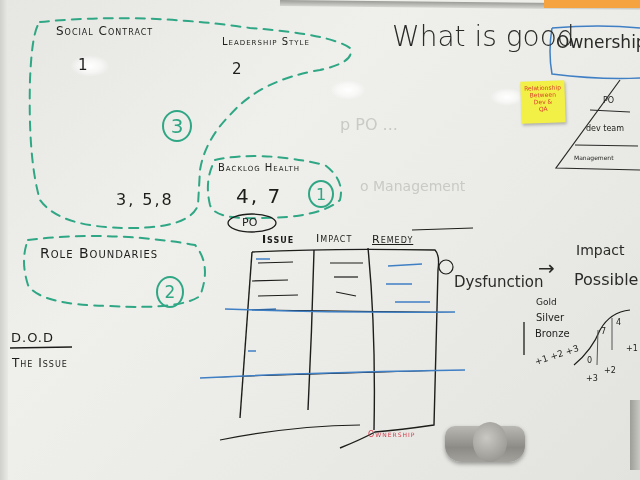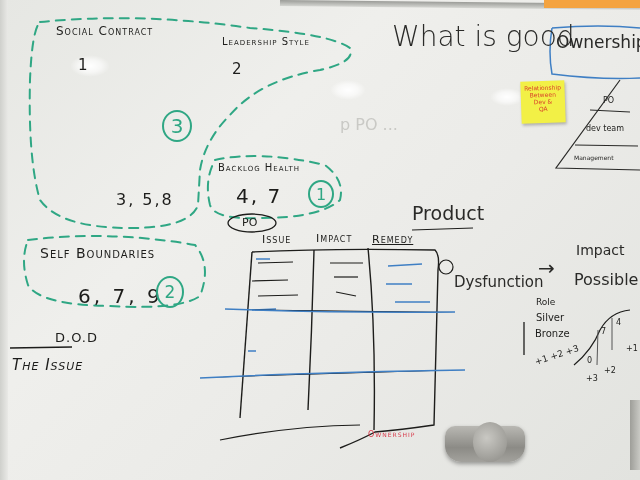--- a/index.html
+++ b/index.html
@@ -108,55 +108,54 @@
 
   <div class="green-circle" style="left:162px;top:110px;width:26px;height:28px;">3</div>
 
   <div class="txt" style="left:116px;top:190px;font-size:16px;letter-spacing:2px;">3, 5,8</div>
 
   <div class="txt caps" style="left:218px;top:162px;font-size:10px;">Backlog Health</div>
   <div class="txt" style="left:236px;top:184px;font-size:20px;letter-spacing:2px;">4, 7</div>
   <div class="green-circle" style="left:308px;top:180px;width:22px;height:24px;font-size:16px;">1</div>
   <div class="txt" style="left:242px;top:216px;font-size:11px;">PO</div>
 
-  <div class="txt caps" style="left:40px;top:245px;font-size:14px;">Self Boundaries</div>
-  <div class="txt" style="left:78px;top:284px;font-size:20px;letter-spacing:3px;">6, 7, 9</div>
+  <div class="txt caps" style="left:40px;top:245px;font-size:14px;">Role Boundaries</div>
   <div class="green-circle" style="left:156px;top:276px;width:24px;height:28px;font-size:17px;">2</div>
 
-  <div class="txt" style="left:11px;top:330px;font-size:13px;letter-spacing:1px;margin-left:44px;">D.O.D</div>
-  <div class="txt caps" style="left:12px;top:356px;font-size:15px;font-style:italic;">The Issue</div>
+  <div class="txt" style="left:11px;top:330px;font-size:13px;letter-spacing:1px;">D.O.D</div>
+  <div class="txt caps" style="left:12px;top:356px;font-size:12px;">The Issue</div>
 
-  <div class="txt caps" style="left:262px;top:233px;font-size:11px;">Issue</div>
+  <div class="txt caps" style="left:262px;top:233px;font-size:11px;font-weight:bold;">Issue</div>
   <div class="txt caps" style="left:316px;top:232px;font-size:11px;">Impact</div>
   <div class="txt caps" style="left:372px;top:233px;font-size:11px;text-decoration:underline;">Remedy</div>
   <div class="txt caps" style="left:368px;top:430px;font-size:8px;color:#d83a4a;">Ownership</div>
 
   <div class="txt hand" style="left:392px;top:20px;font-size:28px;font-style:normal;font-family:'DejaVu Sans',sans-serif;font-weight:200;color:#2a2a28;">What is good</div>
   <div class="txt" style="left:556px;top:32px;font-size:17px;color:#2a2a28;">Ownership?</div>
 
   <div class="txt ghost" style="left:340px;top:115px;font-size:16px;">p PO ...</div>
+  <div class="txt ghost" style="left:360px;top:178px;font-size:14px;">o Management</div>
 
   <div class="sticky">
     <div>Relationship</div>
     <div>Between</div>
     <div>Dev &amp;</div>
     <div>QA</div>
   </div>
 
   <div class="txt" style="left:603px;top:96px;font-size:8px;">PO</div>
   <div class="txt" style="left:586px;top:124px;font-size:8px;">dev team</div>
   <div class="txt" style="left:574px;top:154px;font-size:6px;">Management</div>
 
-  <div class="txt" style="left:412px;top:202px;font-size:19px;color:#2a2a28;">Product</div>
   <div class="txt" style="left:454px;top:273px;font-size:15px;color:#2a2a28;">Dysfunction</div>
   <div class="txt" style="left:538px;top:256px;font-size:20px;color:#2a2a28;">→</div>
   <div class="txt" style="left:576px;top:242px;font-size:14px;color:#2a2a28;">Impact</div>
   <div class="txt" style="left:574px;top:270px;font-size:16px;color:#2a2a28;">Possible</div>
 
-  <div class="txt" style="left:536px;top:297px;font-size:9px;">Role</div>
+  <div class="txt" style="left:536px;top:297px;font-size:9px;">Gold</div>
   <div class="txt" style="left:536px;top:312px;font-size:10px;">Silver</div>
   <div class="txt" style="left:535px;top:328px;font-size:10px;text-align:right;">Bronze</div>
   <div class="txt" style="left:534px;top:350px;font-size:9px;transform:rotate(-18deg);">+1 +2 +3</div>
 
   <div class="txt" style="left:587px;top:356px;font-size:8px;">0</div>
   <div class="txt" style="left:601px;top:327px;font-size:8px;">7</div>
   <div class="txt" style="left:616px;top:318px;font-size:8px;">4</div>
   <div class="txt" style="left:586px;top:374px;font-size:8px;">+3</div>
   <div class="txt" style="left:604px;top:366px;font-size:8px;">+2</div>
   <div class="txt" style="left:626px;top:344px;font-size:8px;">+1</div>

